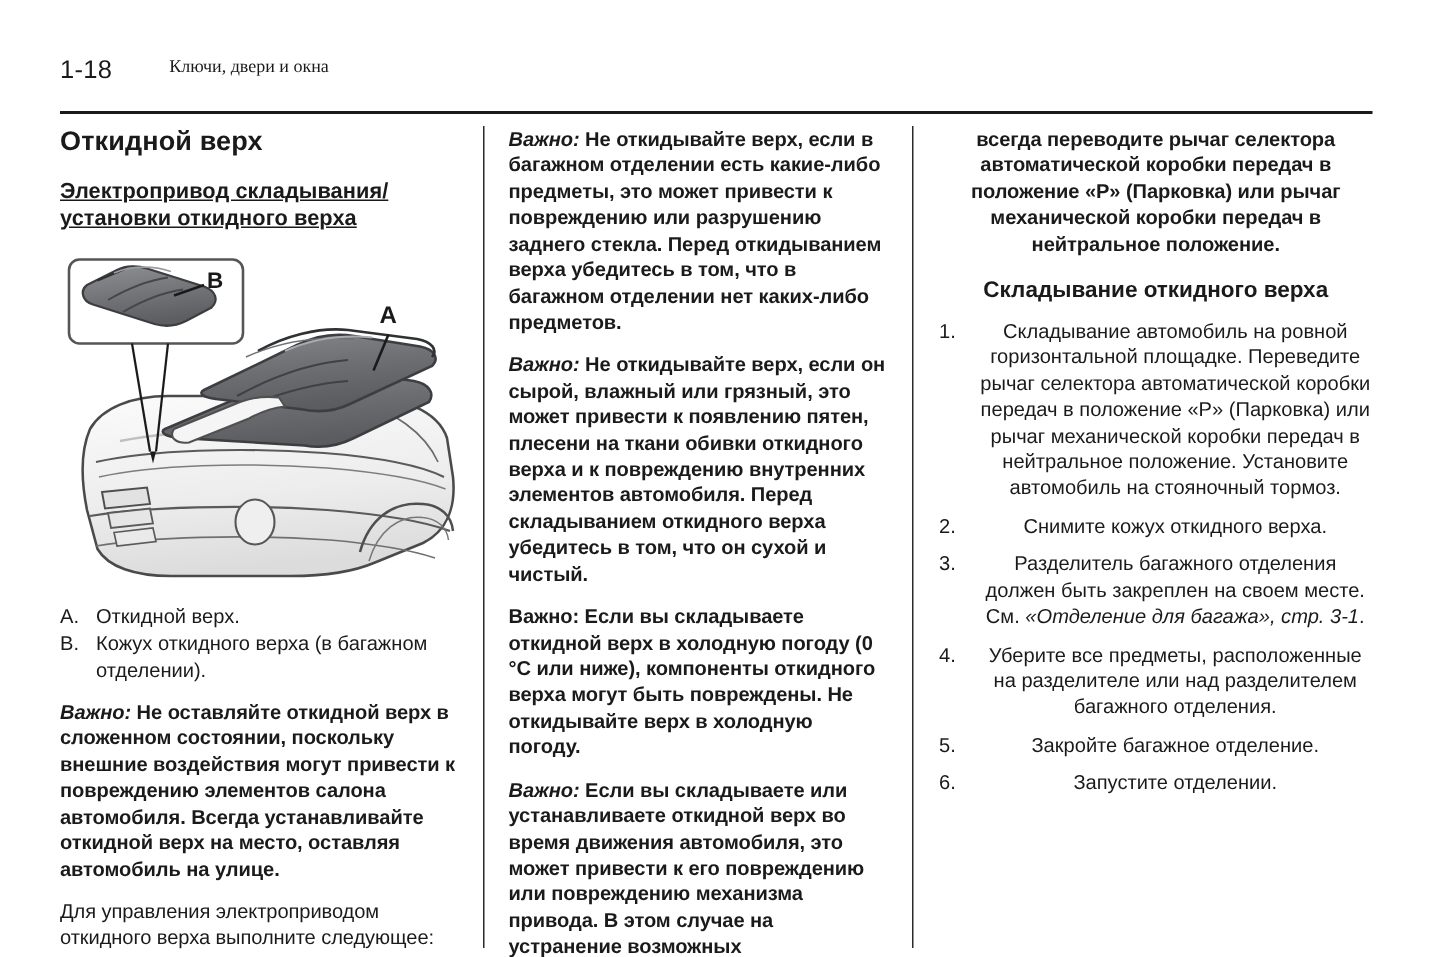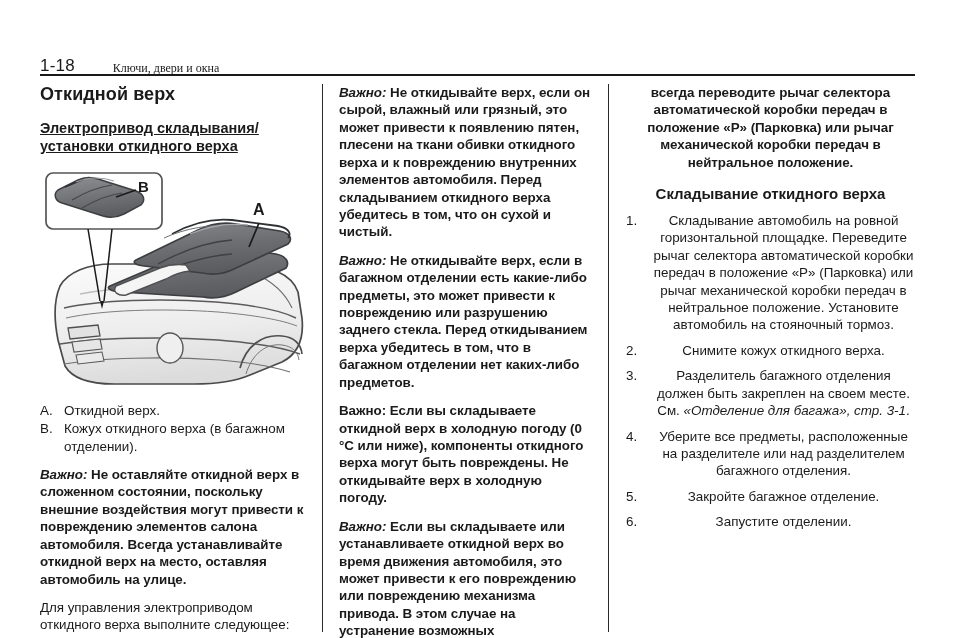--- a/index.html
+++ b/index.html
@@ -25,21 +25,21 @@
 
   
   .page-header {
     position: absolute;
     left: 40px;
     top: 38px;
     width: 875px;
     height: 36px;
     border-bottom: 2.5px solid #1a1a1a;
     display: flex;
-    align-items: flex-end;
+    align-items: flex-start;
   }
   .folio {
     font-size: 17px;
     font-weight: 400;
     letter-spacing: 0.2px;
     color: #1a1a1a;
     line-height: 1;
   }
   .header-title {
     font-size: 12px;
@@ -282,25 +282,25 @@
       <p class="body bold">
         <span class="lead">Важно:</span><span> Не оставляйте откидной верх в сложенном состоянии, поскольку внешние воздействия могут привести к повреждению элементов салона автомобиля. Всегда устанавливайте откидной верх на место, оставляя автомобиль на улице.</span>
       </p>
 
       <p class="body">Для управления электроприводом откидного верха выполните следующее:</p>
     </div>
 
     <div class="col col-mid">
 
       <p class="body bold">
+        <span class="lead">Важно:</span><span> Не откидывайте верх, если в багажном отделении есть какие-либо предметы, это может привести к повреждению или разрушению заднего стекла. Перед откидыванием верха убедитесь в том, что в багажном отделении нет каких-либо предметов.</span>
+      </p>
+
+      <p class="body bold">
         <span class="lead">Важно:</span><span> Не откидывайте верх, если он сырой, влажный или грязный, это может привести к появлению пятен, плесени на ткани обивки откидного верха и к повреждению внутренних элементов автомобиля. Перед складыванием откидного верха убедитесь в том, что он сухой и чистый.</span>
-      </p>
-
-      <p class="body bold">
-        <span class="lead">Важно:</span><span> Не откидывайте верх, если в багажном отделении есть какие-либо предметы, это может привести к повреждению или разрушению заднего стекла. Перед откидыванием верха убедитесь в том, что в багажном отделении нет каких-либо предметов.</span>
       </p>
 
       <p class="body bold">
         <span class="lead-plain">Важно:</span><span> Если вы складываете откидной верх в холодную погоду (0 °C или ниже), компоненты откидного верха могут быть повреждены. Не откидывайте верх в холодную погоду.</span>
       </p>
 
       <p class="body bold">
         <span class="lead">Важно:</span><span> Если вы складываете или устанавливаете откидной верх во время движения автомобиля, это может привести к его повреждению или повреждению механизма привода. В этом случае на устранение возможных неисправностей гарантия производителя не распространяется. Перед складыванием или установкой откидного верха</span>
       </p>
     </div>

